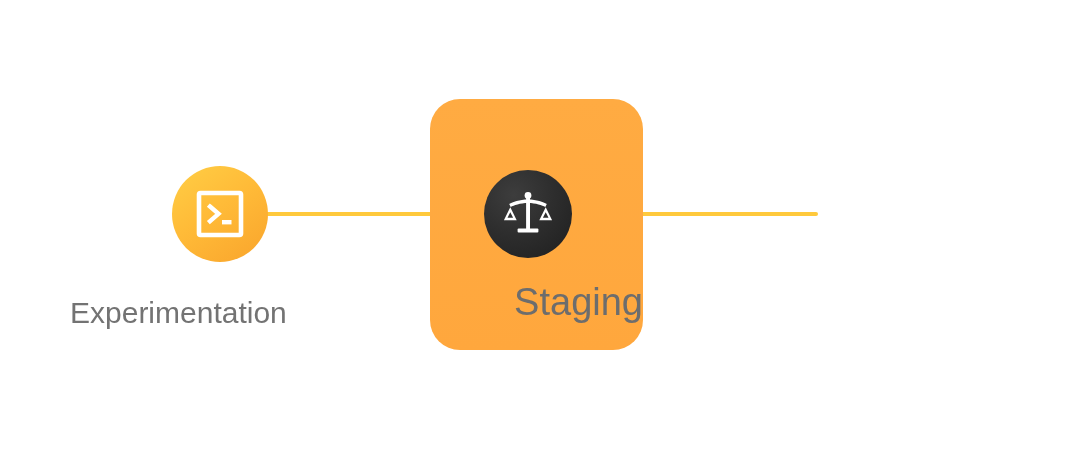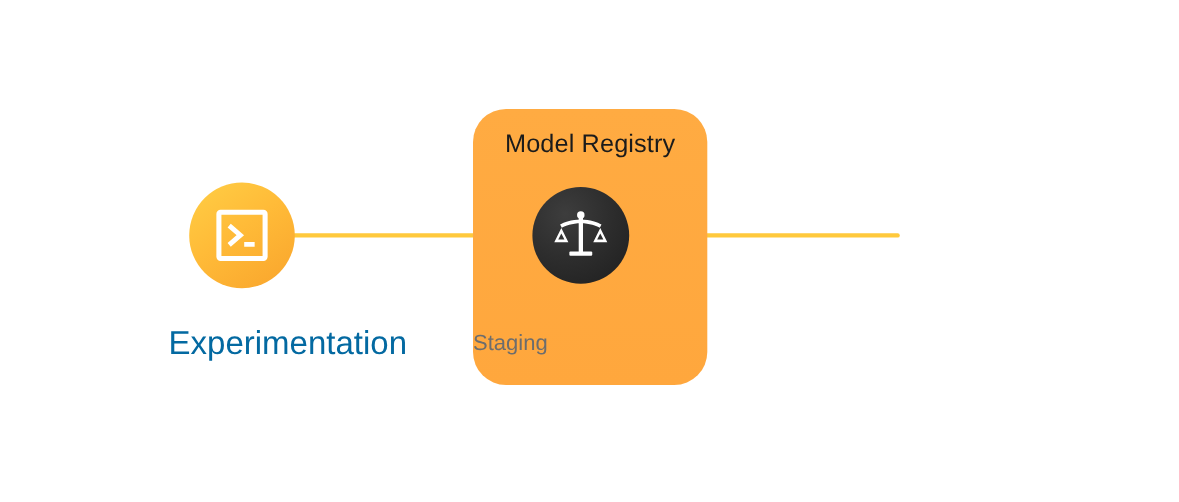--- a/index.html
+++ b/index.html
@@ -102,34 +102,34 @@
     display: flex;
     align-items: center;
     justify-content: center;
   }
 
   .card-label {
     position: absolute;
     left: 0;
     right: 0;
     bottom: 26px;
-    text-align: left;
-    font-size: 20px;
+    text-align: right;
+    font-size: 38px;
     color: #6d6d6d;
   }
 
   
   .stage-label {
     position: absolute;
     left: 0;
     width: 300px;
     top: 296px;
-    text-align: right;
+    text-align: left;
     font-size: 30px;
-    color: #0369a1;
+    color: #737373;
     white-space: nowrap;
   }
 
   .icon-svg { display: block; }
 </style>
 </head>
 <body>
 
 <div id="stage">
 
@@ -143,21 +143,20 @@
           <rect x="5" y="5" width="42" height="42" rx="1.5" stroke="#ffffff" stroke-width="4.6"></rect>
           <path d="M16 18.5 L24.5 25.8 L16 33.2" stroke="#ffffff" stroke-width="4.4" stroke-linecap="square" stroke-linejoin="miter" fill="none"></path>
           <path d="M28 34.2 H37.5" stroke="#ffffff" stroke-width="4.4" stroke-linecap="butt"></path>
         </svg>
       </span>
     </div>
     <div class="stage-label">Experimentation</div>
   </div>
 
   <div class="card">
-    <div class="card-title">Model Registry</div>
     <div class="circle-dark">
       <span>
         <svg class="icon-svg" width="50" height="48" viewBox="0 0 50 48" fill="#ffffff">
           <circle cx="25" cy="5.4" r="3.4"></circle>
           <rect x="23.1" y="6" width="3.9" height="33.5" rx="0.6"></rect>
           <rect x="14.6" y="38.6" width="20.8" height="3.9" rx="1"></rect>
           <path d="M25 9.6 C16.4 9.6 9.6 12.3 6.2 14.1 l1.5 2.9 C10.8 15.4 17.1 13 25 13 c7.9 0 14.2 2.4 17.3 4 l1.5-2.9 C40.4 12.3 33.6 9.6 25 9.6 Z"></path>
           <path d="M7.3 17.2 L0.9 30.2 h12.8 L7.3 17.2 Z M7.3 22.2 l2.8 5.6 H4.5 l2.8-5.6 Z"></path>
           <path d="M42.7 17.2 L36.3 30.2 h12.8 L42.7 17.2 Z M42.7 22.2 l2.8 5.6 h-5.6 l2.8-5.6 Z"></path>
         </svg>

